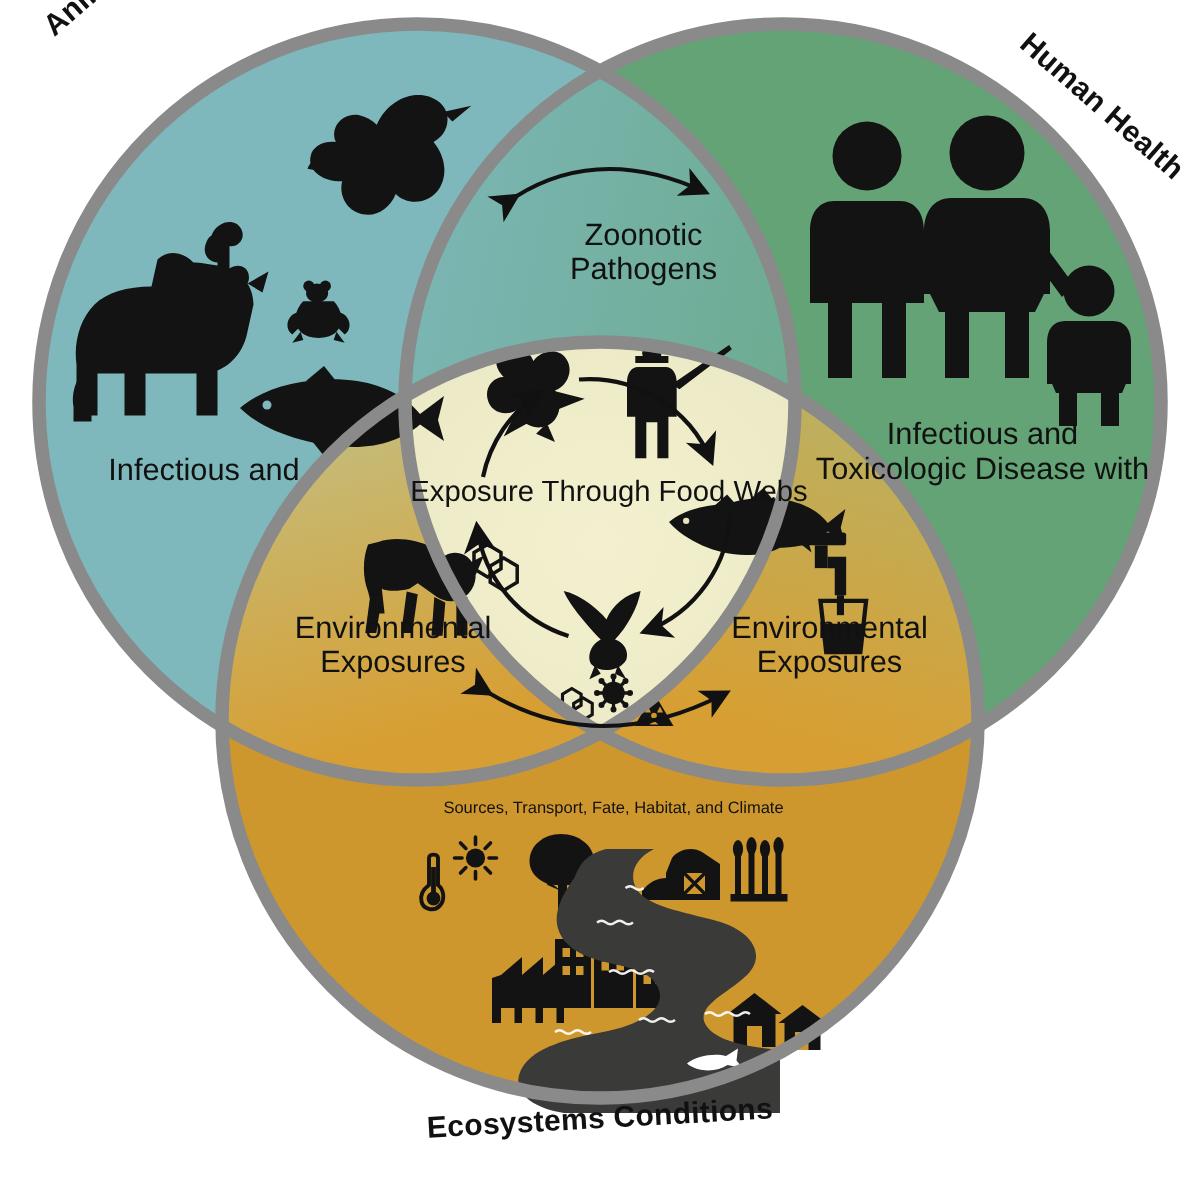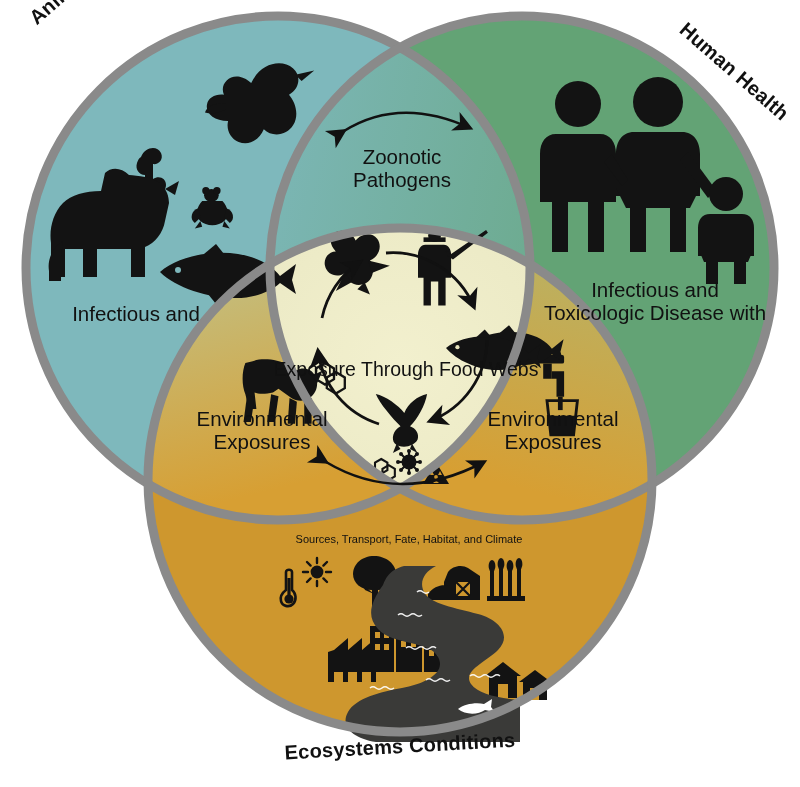--- a/index.html
+++ b/index.html
@@ -12,31 +12,31 @@
   #venn{position:absolute;left:0;top:0;width:800px;height:787px;}
 
   .lbl{position:absolute;text-align:center;line-height:1.12;color:#111;
        white-space:nowrap;pointer-events:none;}
 
   .ring-title{font-weight:bold;font-size:20px;letter-spacing:.2px;}
 
   .inner-title{font-size:20.5px;font-weight:400;}
   .inner-title .l2{display:block;}
 
-  .center-title{font-size:19.5px;font-weight:400;margin-top:41px;}
+  .center-title{font-size:19.5px;font-weight:400;}
 
   .bottom-title{font-size:20.5px;}
   .bottom-sub{font-size:11px;}
 
   
   #t-animal   {left:25px; top:12px;  transform:rotate(-41deg);transform-origin:left top;}
   #t-human    {left:690px;top:18px;  transform:rotate(41deg); transform-origin:left top;}
   #t-eco      {left:400px;top:735px; transform:translateX(-50%) rotate(-3.2deg);}
 
-  #t-zoonotic {left:402px;top:146px; transform:translateX(-50%);}
+  #t-zoonotic {left:429px;top:146px; transform:translateX(-50%);}
   #t-animaldz {left:136px;top:303px; transform:translateX(-50%);}
   #t-humandz  {left:655px;top:279px; transform:translateX(-50%);}
   #t-foodwebs {left:406px;top:318px; transform:translateX(-50%);}
   #t-envL     {left:262px;top:408px; transform:translateX(-50%);}
   #t-envR     {left:553px;top:408px; transform:translateX(-50%);}
   #t-contam   {left:409px;top:511px; transform:translateX(-50%);}
 </style>
 </head>
 <body>
 

